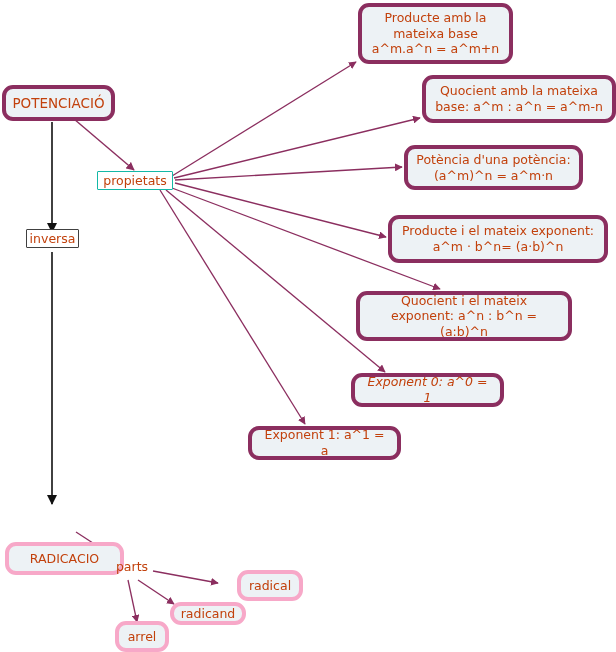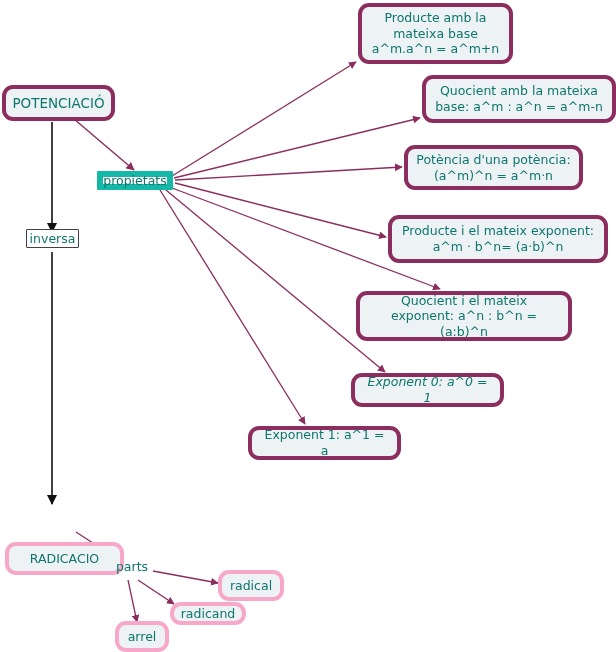--- a/index.html
+++ b/index.html
@@ -24,21 +24,21 @@
     height: 652px;
     pointer-events: none;
   }
   .node {
     position: absolute;
     box-sizing: border-box;
     display: flex;
     align-items: center;
     justify-content: center;
     text-align: center;
-    color: #0f766e;
+    color: #c2410c;
     line-height: 1.25;
     z-index: 5;
   }
   .node.concept-dark {
     background: #edf2f5;
     border: 4px solid #8b2e5f;
     border-radius: 11px;
     font-size: 12.5px;
     padding: 3px 8px;
   }
@@ -51,21 +51,21 @@
   }
   .node.root-dark {
     background: #edf2f5;
     border: 4px solid #8b2e5f;
     border-radius: 11px;
     font-size: 13.5px;
     padding: 3px 9px;
   }
   .node.link-label {
     background: #ffffff;
-    border: 6px solid #14b8a6;
+    border: 1px solid #14b8a6;
     border-radius: 1px;
     font-size: 12.5px;
     padding: 0px 2px;
     z-index: 6;
   }
   .node.link-label-olive {
     background: #ffffff;
     border: 1px solid #404040;
     border-radius: 1px;
     font-size: 12.5px;
@@ -167,21 +167,21 @@
   </div>
 
   <div class="node concept-dark" style="left:351px; top:373px; width:153px; height:34px;font-style:italic;">
     <span class="node-text">Exponent 0: a^0 = 1</span>
   </div>
 
   <div class="node concept-dark" style="left:248px; top:426px; width:153px; height:34px;">
     <span class="node-text">Exponent 1: a^1 = a</span>
   </div>
 
-  <div class="node concept-pink" style="left:218px; top:570px; width:66px; height:31px;">
+  <div class="node concept-pink" style="left:237px; top:570px; width:66px; height:31px;">
     <span class="node-text">radical</span>
   </div>
 
   <div class="node concept-pink" style="left:170px; top:602px; width:76px; height:23px;">
     <span class="node-text">radicand</span>
   </div>
 
   <div class="node concept-pink" style="left:115px; top:621px; width:54px; height:31px;">
     <span class="node-text">arrel</span>
   </div>

